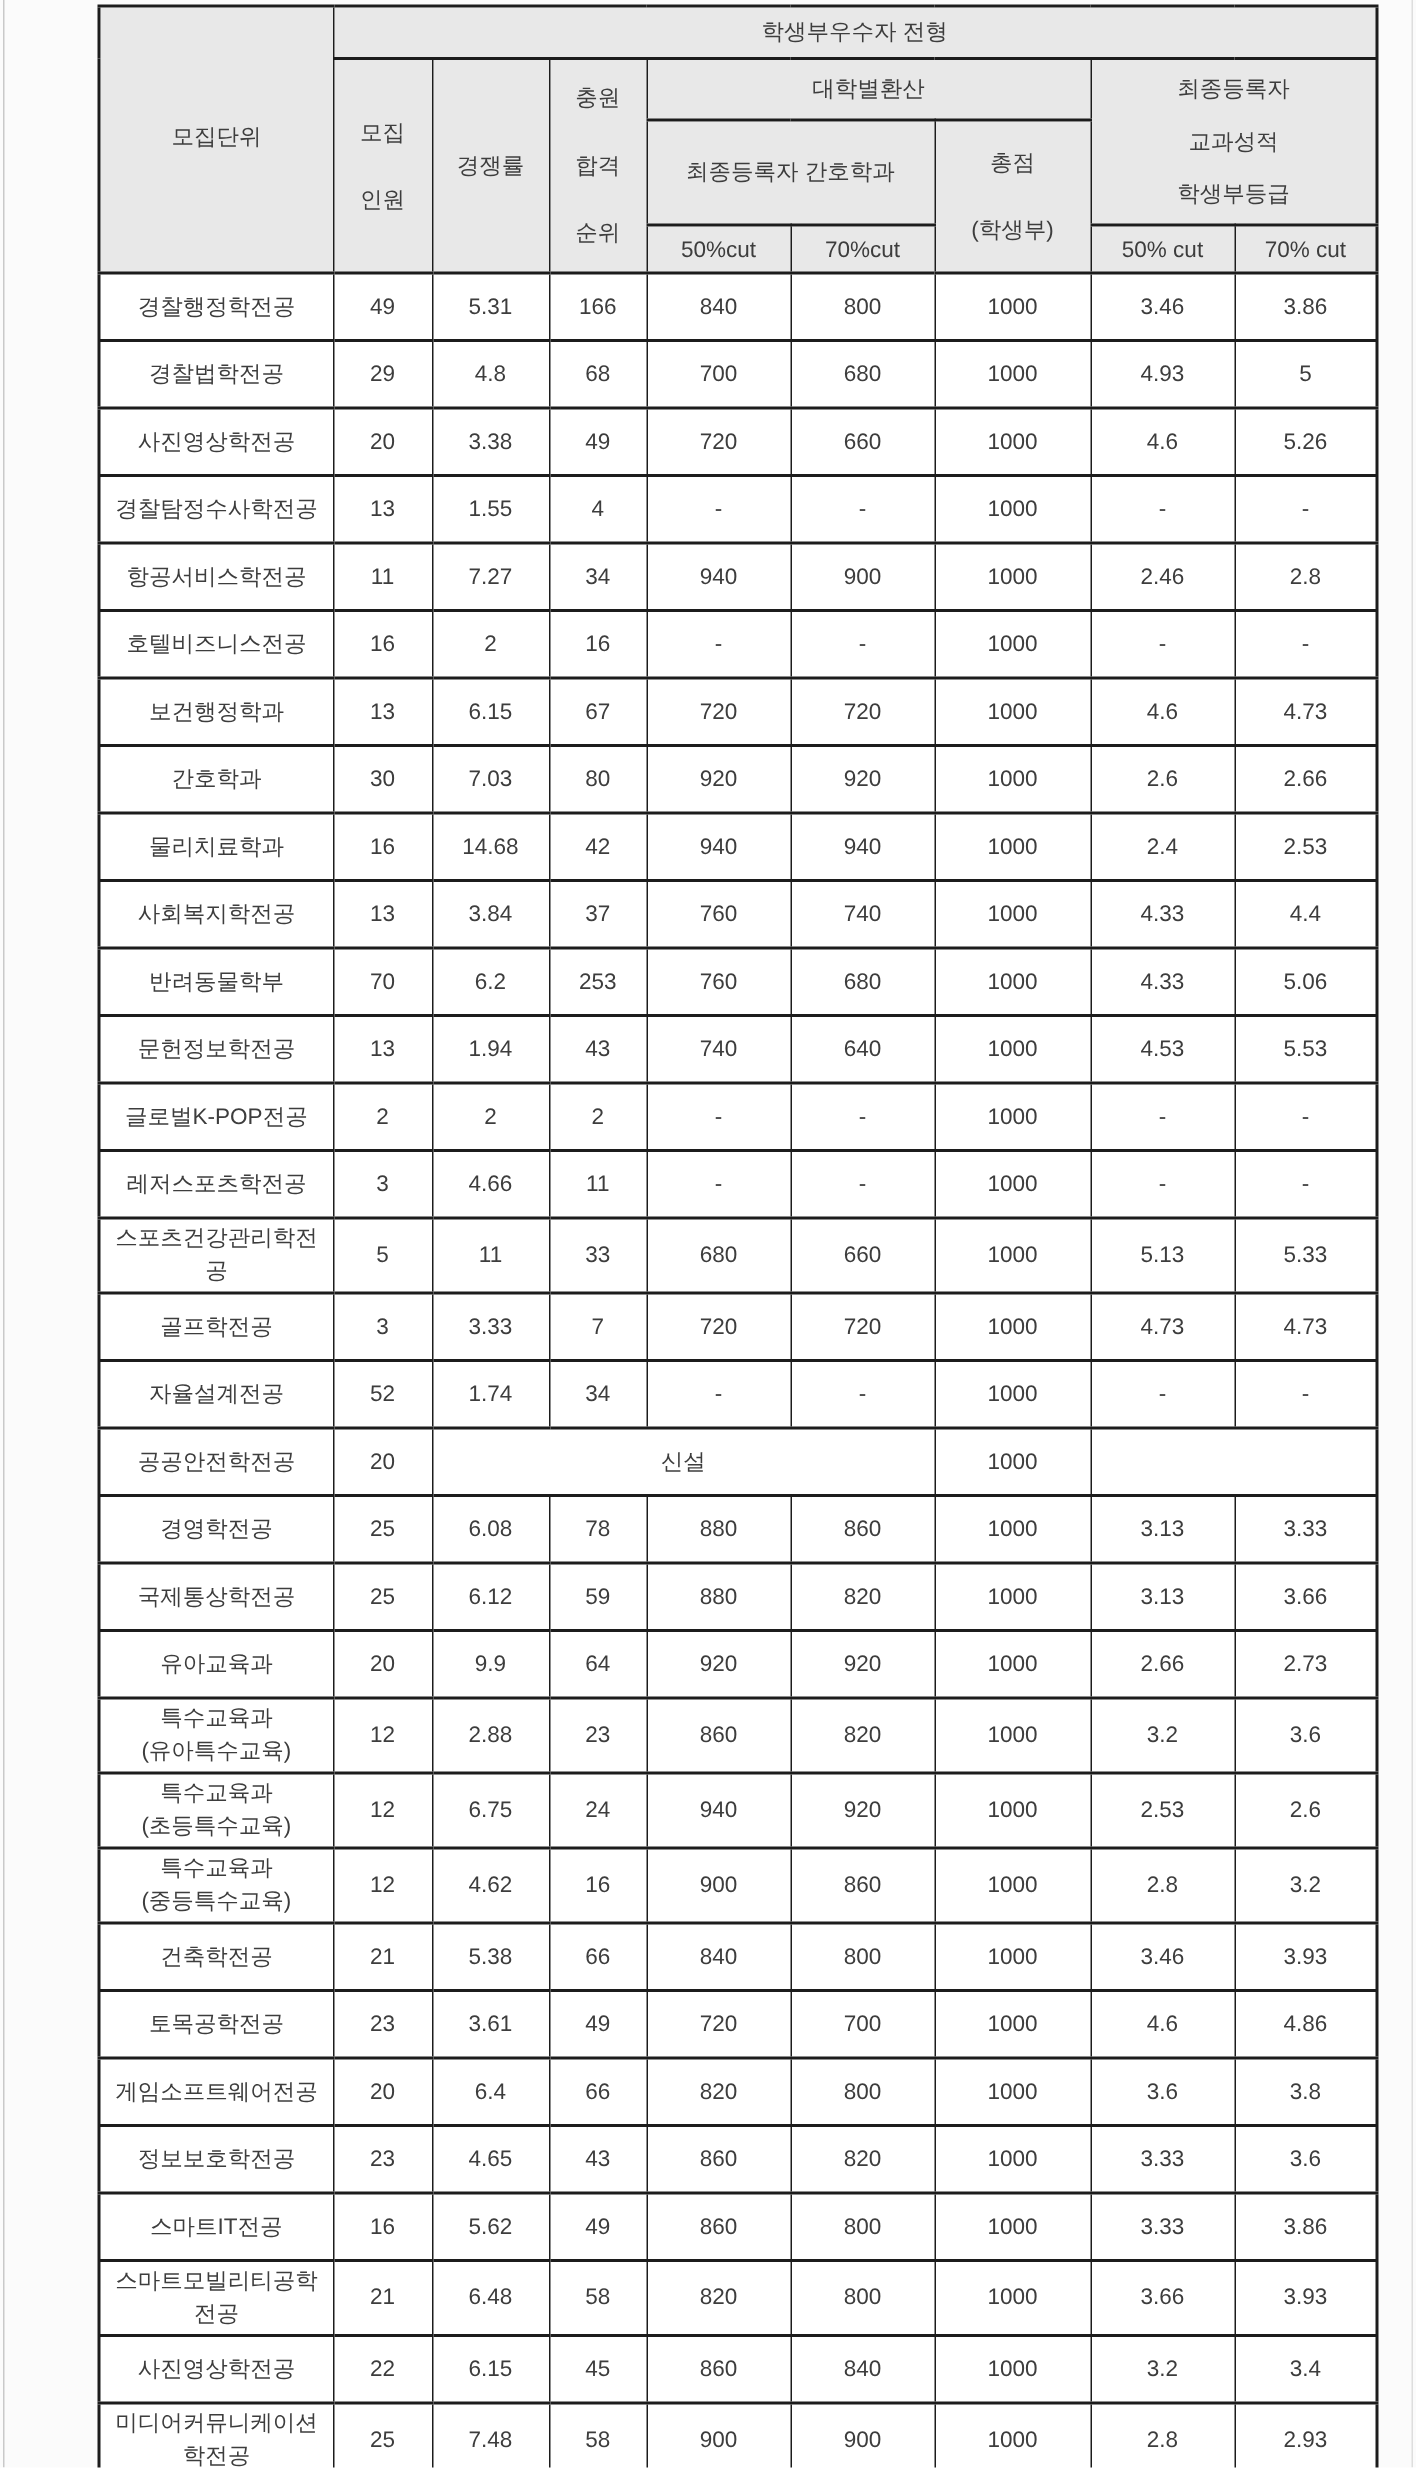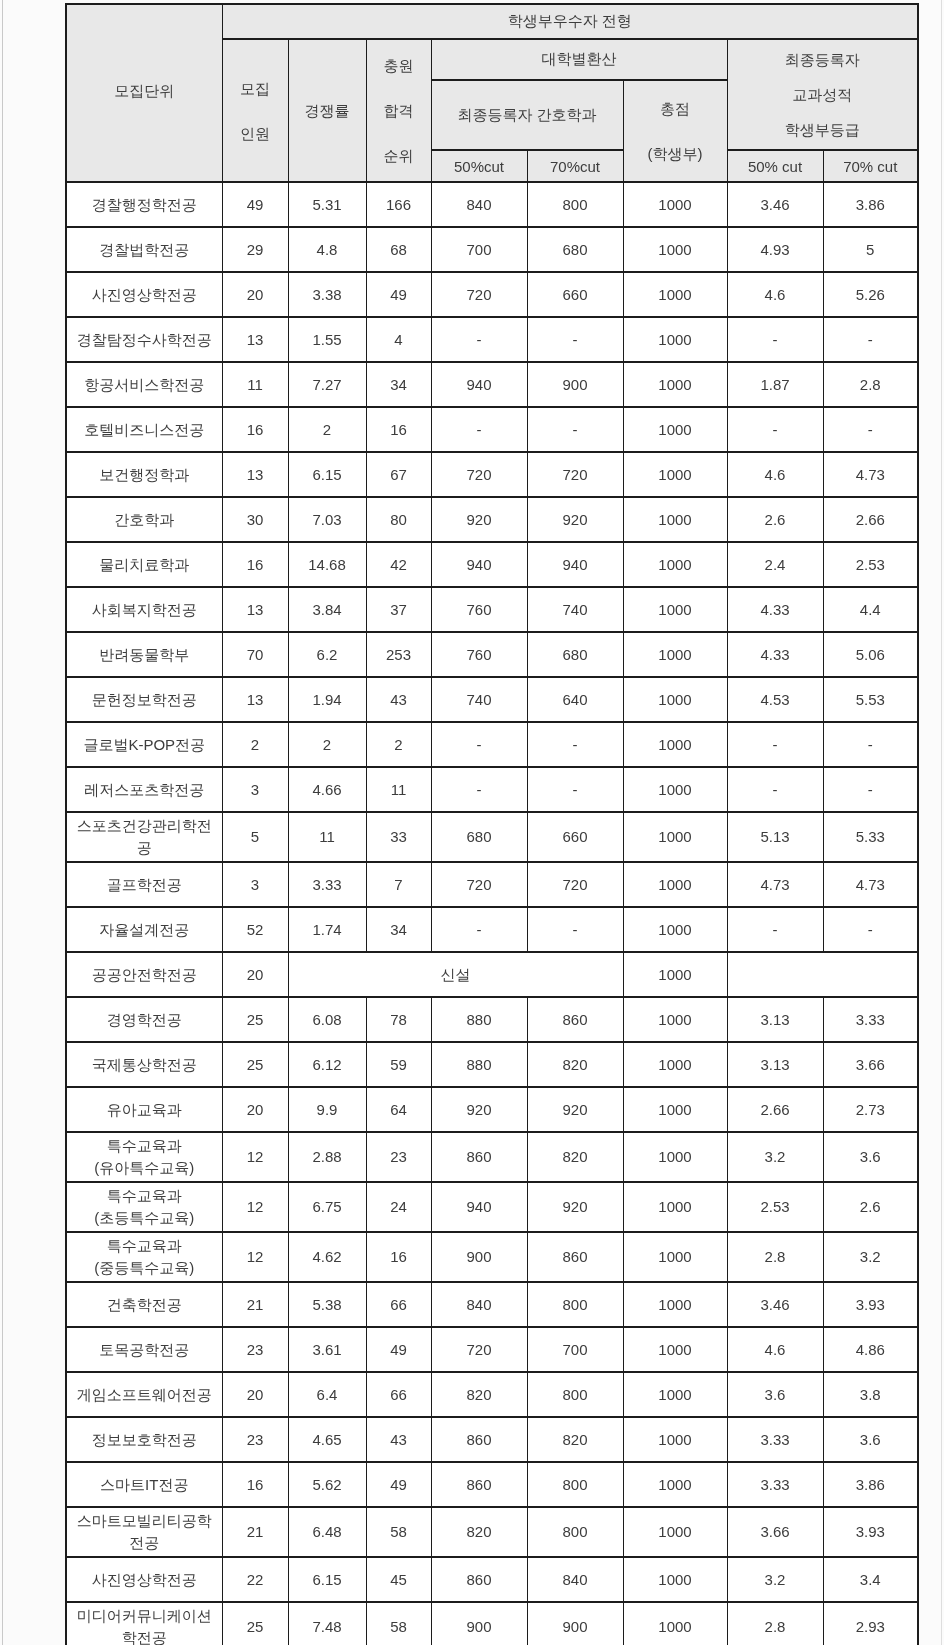--- a/index.html
+++ b/index.html
@@ -187,21 +187,21 @@
           <td>-</td>
         </tr>
         <tr>
           <td class="unit">항공서비스학전공</td>
           <td>11</td>
           <td>7.27</td>
           <td>34</td>
           <td>940</td>
           <td>900</td>
           <td>1000</td>
-          <td>1.87</td>
+          <td>2.46</td>
           <td>2.8</td>
         </tr>
         <tr>
           <td class="unit">호텔비즈니스전공</td>
           <td>16</td>
           <td>2</td>
           <td>16</td>
           <td>-</td>
           <td>-</td>
           <td>1000</td>

